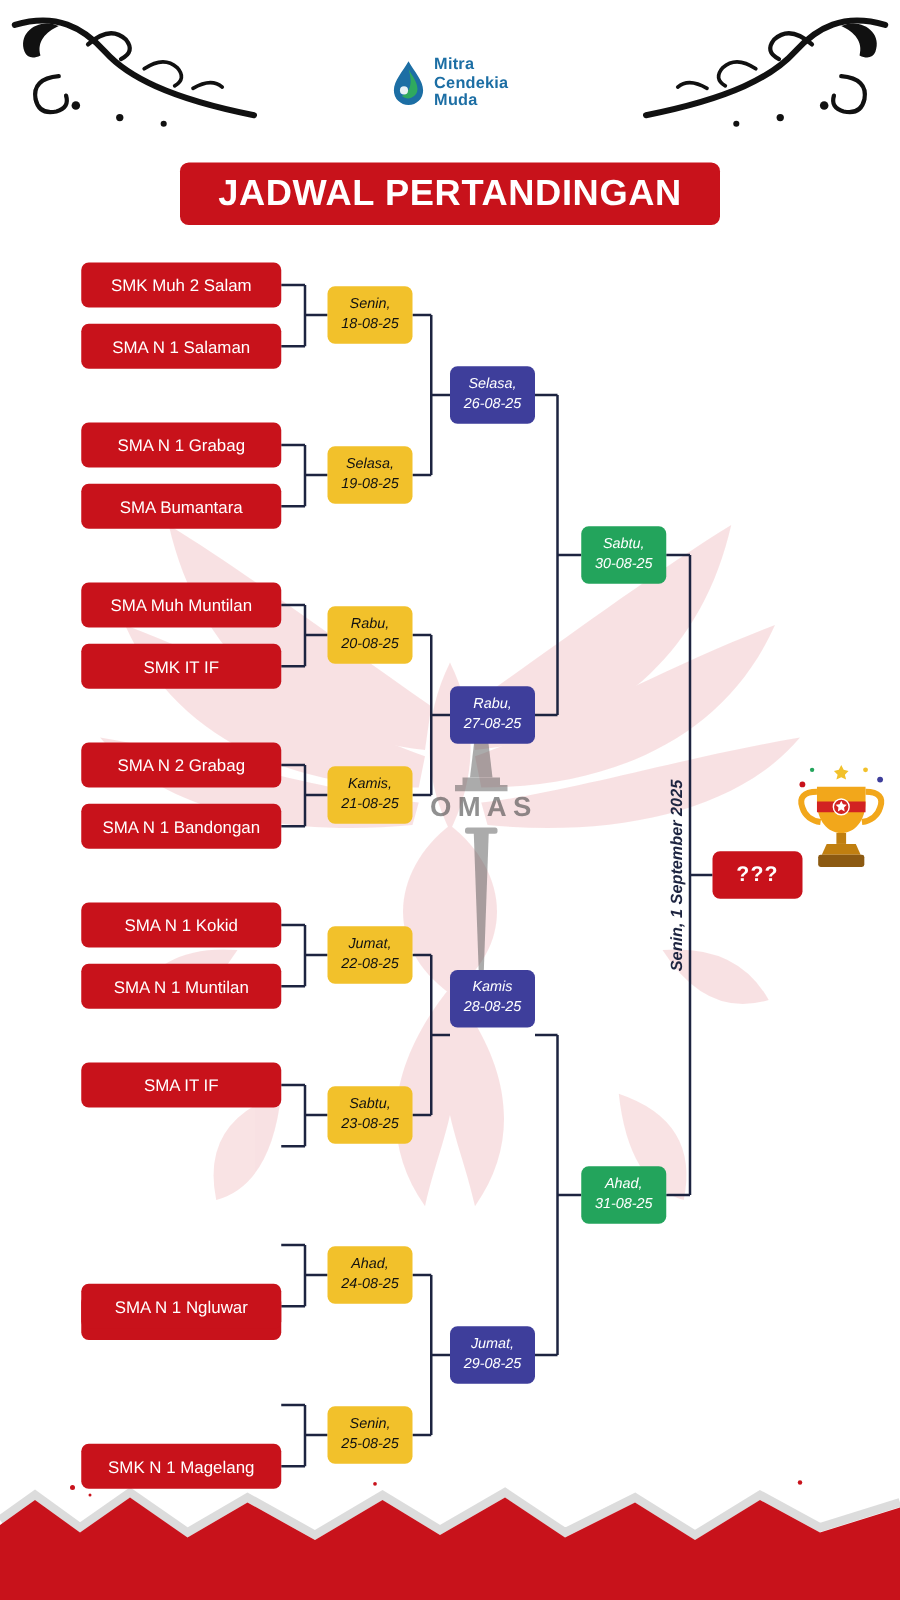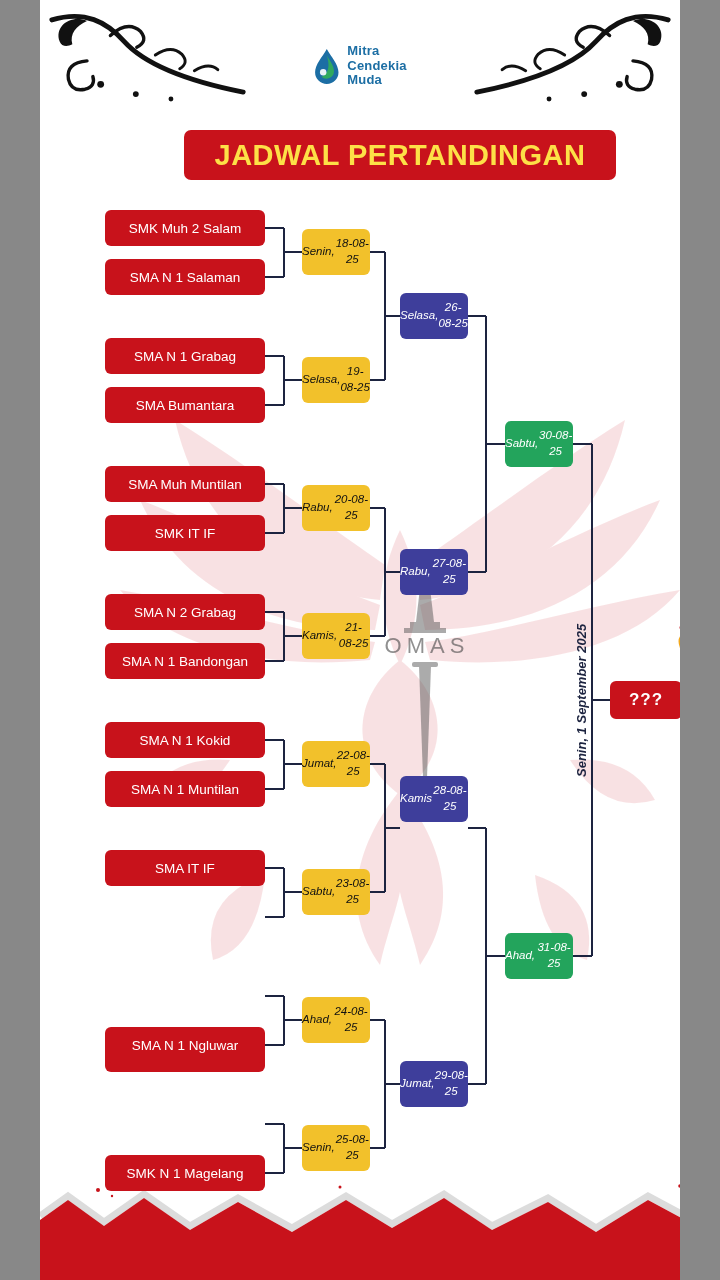--- a/index.html
+++ b/index.html
@@ -2,49 +2,49 @@
 <html style="--red: #C8121B; --yellow: #F2C12B; --blue: #3E3E9B; --green: #23A45C; --line: #1d2440; --logo_blue: #1C6EA4; --logo_green: #2FA95F;"><head>
 <meta charset="utf-8">
 <style>
   :root{
     --red:#C8121B; --yellow:#F2C12B; --blue:#3E3E9B; --green:#23A45C;
     --line:#1d2440; --logo_blue:#1C6EA4; --logo_green:#2FA95F;
     --gold:#F2A71B; --gold_dark:#C07F10; --base_brown:#8C5A12;
   }
   *{box-sizing:border-box;margin:0;padding:0}
   body{font-family:"Liberation Sans",sans-serif;background:#888}
-  .page{position:relative;width:640px;height:1280px;background:#ffffff;overflow:hidden;margin:0 auto}
+  .page{position:relative;width:720px;height:1280px;background:#ffffff;overflow:hidden;margin:0 auto}
 
   
   .flourish{position:absolute;top:8px;width:205px;height:98px;z-index:2}
   .flourish.left{left:6px}
   .flourish.right{right:6px;transform:scaleX(-1)}
 
   
   .logo{position:absolute;top:44px;left:50%;transform:translateX(-50%);display:flex;align-items:center;gap:7px;z-index:3}
   .logo-text{display:flex;flex-direction:column;color:var(--logo_blue);font-weight:bold;font-size:13px;line-height:1.12;letter-spacing:.2px}
 
   
   .title-banner{position:absolute;left:144px;top:130px;width:432px;height:50px;background:var(--red);
     border-radius:7px;display:flex;align-items:center;justify-content:center;z-index:3}
-  .title-banner span{color:#fde047;font-weight:800;font-size:29px;letter-spacing:.5px}
+  .title-banner span{color:#ffffff;font-weight:800;font-size:29px;letter-spacing:.5px}
 
   
   .watermark{position:absolute;left:40px;top:360px;width:640px;height:680px;z-index:0}
   .emblem-svg{position:absolute;left:330px;top:588px;width:110px;height:200px;z-index:1;opacity:.5}
   .emblem-text{position:absolute;left:332px;top:633px;width:110px;text-align:center;color:rgba(70,70,70,.6);
-    font-weight:normal;font-size:22px;letter-spacing:5px;z-index:1}
+    font-weight:bold;font-size:22px;letter-spacing:5px;z-index:1}
 
   
   .connectors{position:absolute;left:0;top:0;width:720px;height:1280px;z-index:2;pointer-events:none}
 
   
   .team{position:absolute;left:65px;width:160px;height:36px;background:var(--red);color:#fff;border-radius:6px;
     display:flex;align-items:center;justify-content:center;font-size:13.5px;z-index:3;padding:0 4px;text-align:center}
-  .datebox{position:absolute;width:68px;height:46px;border-radius:6px;display:flex;flex-direction:row;
+  .datebox{position:absolute;width:68px;height:46px;border-radius:6px;display:flex;flex-direction:column;
     align-items:center;justify-content:center;font-size:11.5px;font-style:italic;line-height:1.35;z-index:3;text-align:center}
   .datebox.yellow{left:262px;background:var(--yellow);color:#111}
   .datebox.blue{left:360px;background:var(--blue);color:#fff}
   .datebox.green{left:465px;background:var(--green);color:#fff}
 
   .finalbox{position:absolute;left:570px;top:681px;width:72px;height:38px;background:var(--red);border-radius:6px;
     display:flex;align-items:center;justify-content:center;z-index:3}
   .finalbox span{color:#fff;font-weight:800;font-size:17px;letter-spacing:1px}
 
   .vertical-date{position:absolute;left:528px;top:556px;width:26px;height:288px;display:flex;align-items:center;justify-content:center;

